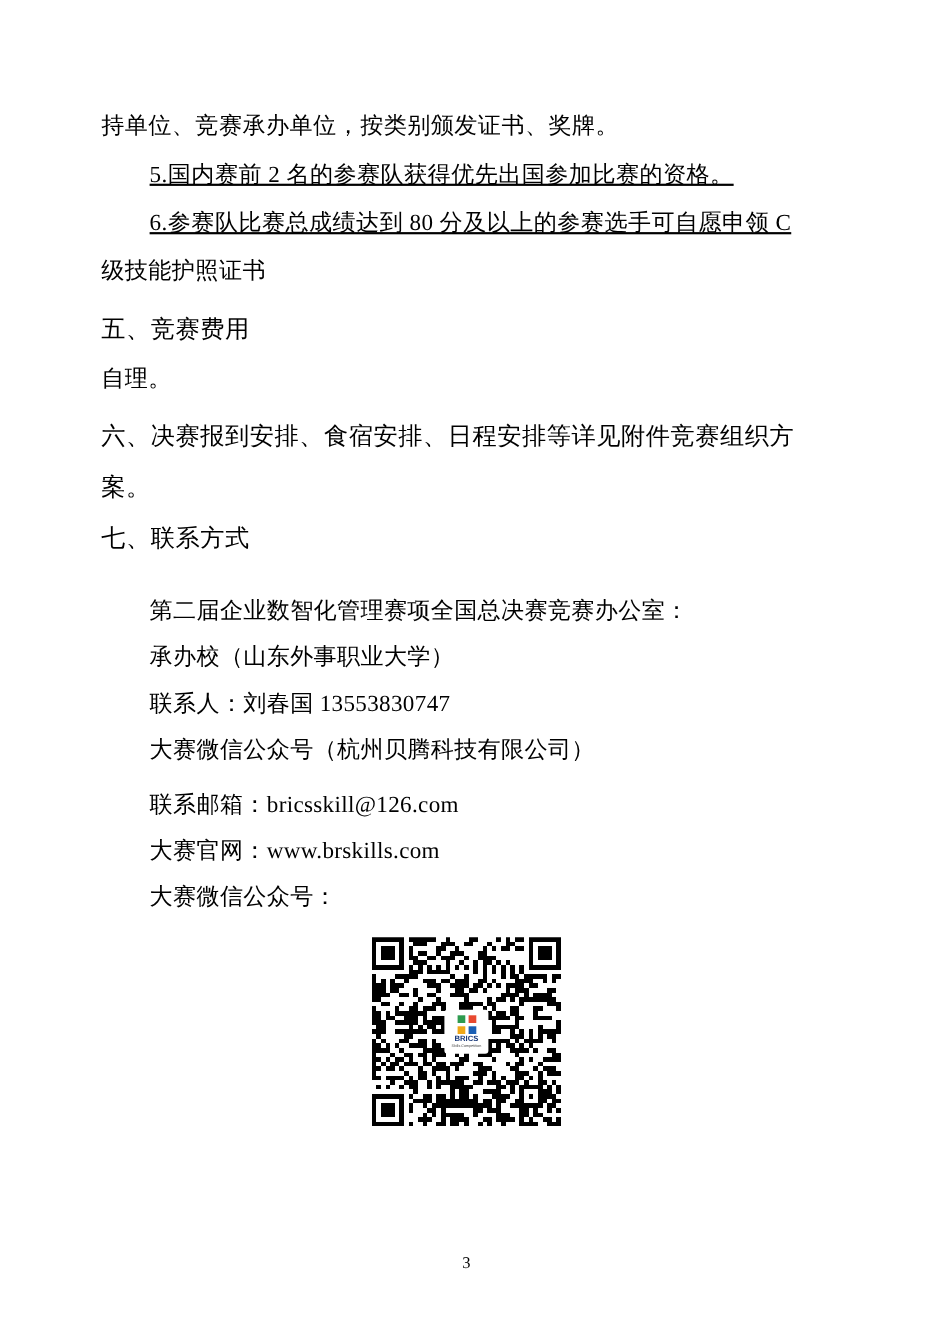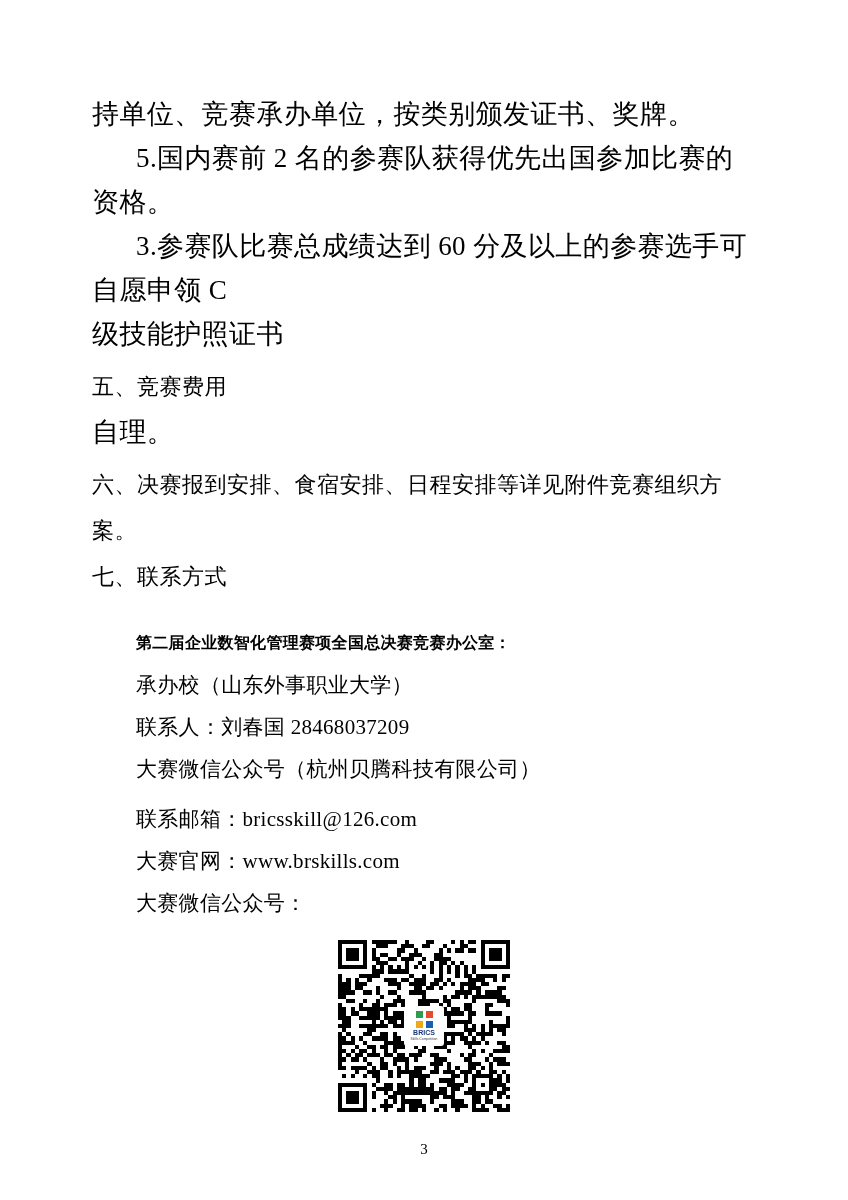--- a/index.html
+++ b/index.html
@@ -16,40 +16,41 @@
     overflow: hidden;
   }
   .page {
     position: relative;
     width: 848px;
     height: 1200px;
     box-sizing: border-box;
     padding: 92px 92px 0 92px;
   }
   .body-line {
-    font-size: 27px;
+    font-size: 21px;
     line-height: 44px;
     letter-spacing: 0.4px;
     white-space: pre-wrap;
     margin: 0;
   }
   .indent2 {
     text-indent: 44px;
+    text-decoration: underline;
   }
   .heading {
     font-size: 22px;
     line-height: 46px;
     font-weight: normal;
     margin: 0;
     letter-spacing: 0.5px;
   }
   .sub-bold {
-    font-size: 16px;
+    font-size: 21px;
     line-height: 42px;
-    font-weight: bold;
+    font-weight: normal;
     margin: 0;
     text-indent: 44px;
     letter-spacing: 0.3px;
   }
   .contact-line {
     font-size: 21px;
     line-height: 42px;
     margin: 0;
     text-indent: 44px;
     letter-spacing: 0.3px;
@@ -120,42 +121,42 @@
     font-family: "Liberation Serif", serif;
   }
 </style>
 </head>
 <body>
 
 <div class="page">
 
   <p class="body-line">持单位、竞赛承办单位，按类别颁发证书、奖牌。</p>
   <p class="body-line indent2">5.国内赛前 2 名的参赛队获得优先出国参加比赛的资格。</p>
-  <p class="body-line indent2">3.参赛队比赛总成绩达到 60 分及以上的参赛选手可自愿申领 C</p>
+  <p class="body-line indent2">6.参赛队比赛总成绩达到 80 分及以上的参赛选手可自愿申领 C</p>
   <p class="body-line">级技能护照证书</p>
 
   <div class="gap-s"></div>
 
   <h2 class="heading">五、竞赛费用</h2>
   <p class="body-line">自理。</p>
 
   <div class="gap-s"></div>
 
   <h2 class="heading">六、决赛报到安排、食宿安排、日程安排等详见附件竞赛组织方案。</h2>
 
   <h2 class="heading">七、联系方式</h2>
 
   <div class="gap-s"></div>
 
 
   <div class="gap-m"></div>
 
   <p class="sub-bold">第二届企业数智化管理赛项全国总决赛竞赛办公室：</p>
   <p class="contact-line">承办校（山东外事职业大学）</p>
-  <p class="contact-line">联系人：刘春国 28468037209</p>
+  <p class="contact-line">联系人：刘春国 13553830747</p>
   <p class="contact-line">大赛微信公众号（杭州贝腾科技有限公司）</p>
 
   <div class="gap-s"></div>
 
   <p class="contact-line">联系邮箱：bricsskill@126.com</p>
   <p class="contact-line">大赛官网：www.brskills.com</p>
   <p class="contact-line">大赛微信公众号：</p>
 
   <div class="qr-wrap">
     <div class="qr">

